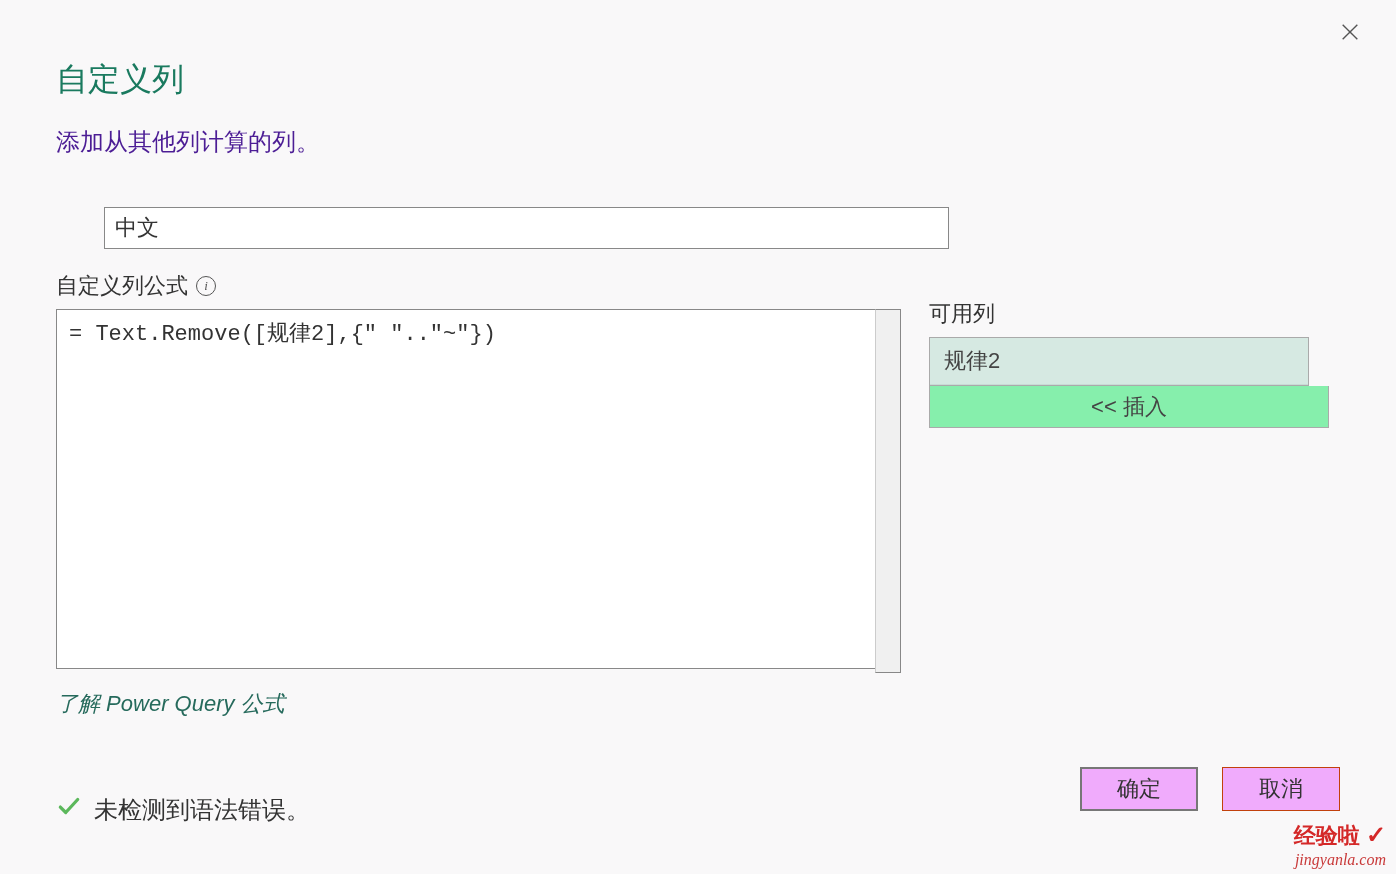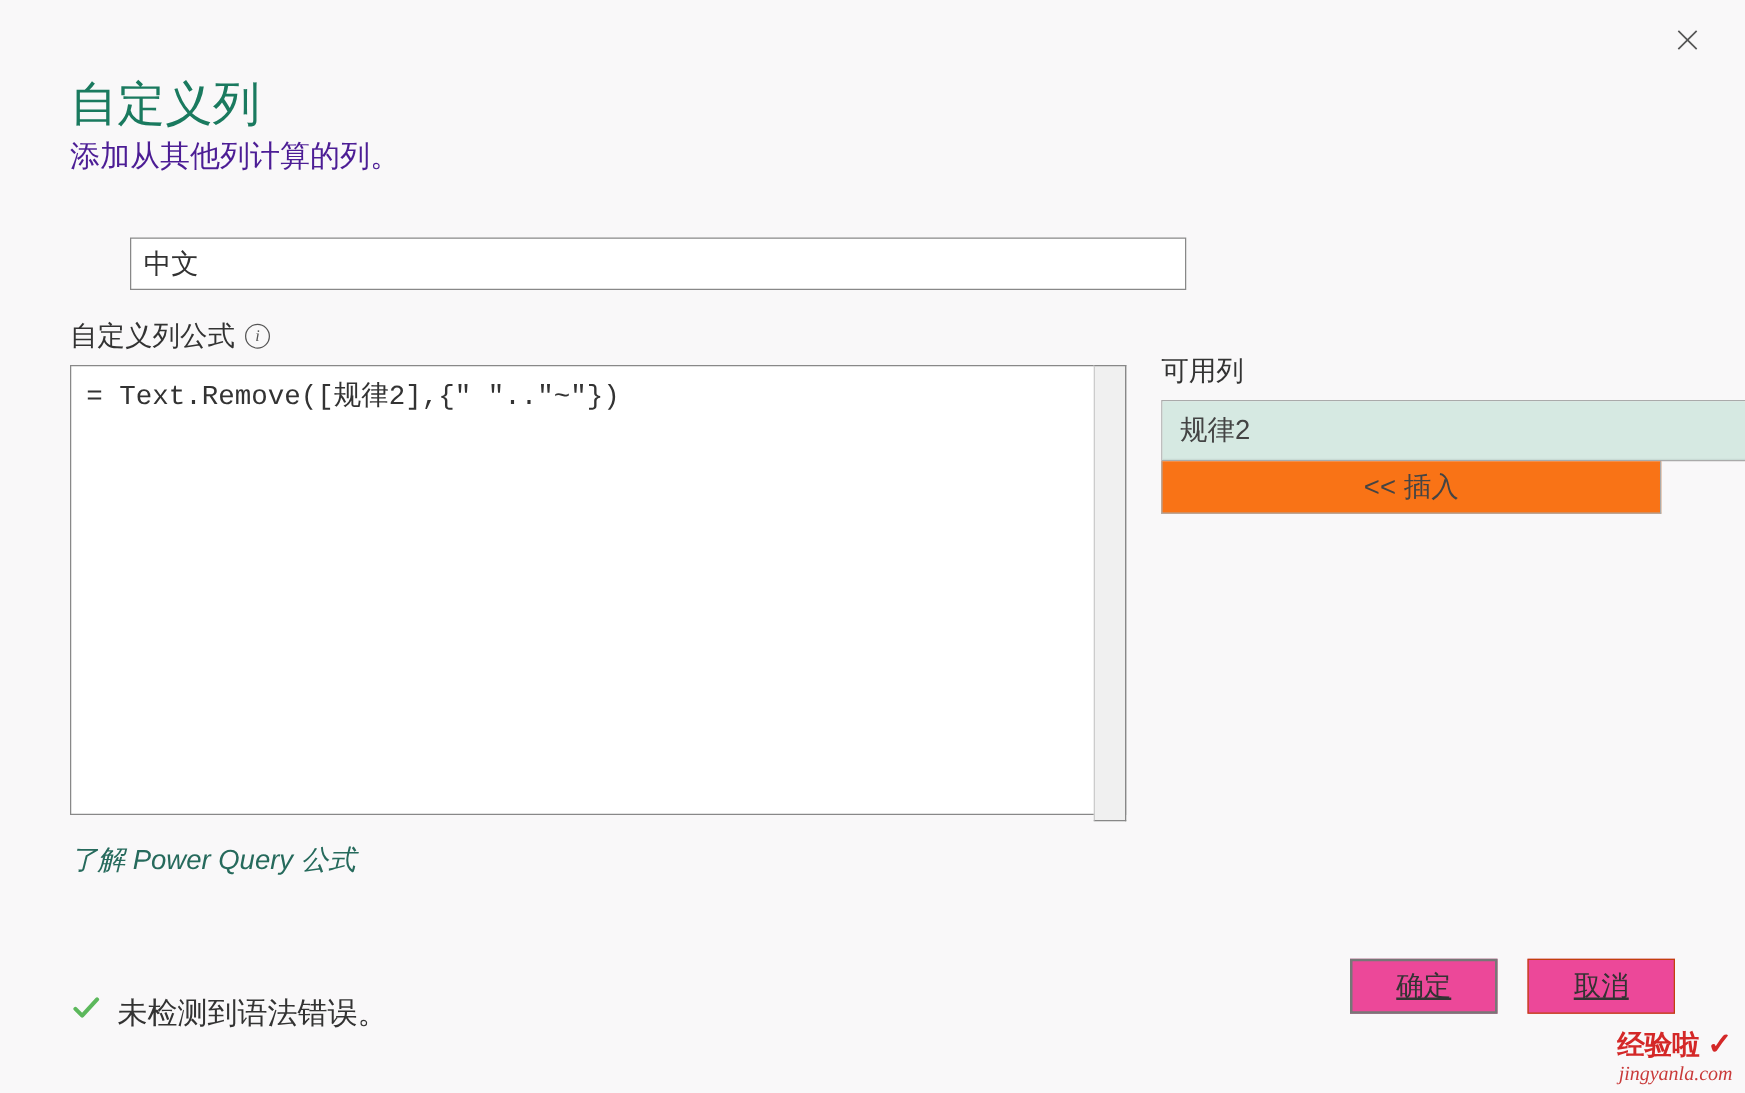--- a/index.html
+++ b/index.html
@@ -29,23 +29,24 @@
       cursor: pointer;
       display: flex;
       align-items: center;
       justify-content: center;
     }
     .close-btn svg {
       width: 22px;
       height: 22px;
     }
     .title {
-      font-size: 38px;
+      font-size: 32px;
       font-weight: 400;
       color: #1a7a5f;
+      margin-bottom: 24px;
     }
     .subtitle {
       font-size: 24px;
       color: #4c1d95;
       margin-bottom: 49px;
     }
     .label {
       font-size: 22px;
       color: #333;
       margin-bottom: 8px;
@@ -120,38 +121,38 @@
     }
     .link {
       color: #266a5c;
       font-size: 22px;
       margin-top: 16px;
       cursor: pointer;
       display: inline-block;
       font-style: italic;
     }
     .columns-list {
-      width: 468px;
+      width: 380px;
       border: 1px solid #aaa;
       background: #fff;
     }
     .column-item {
       padding: 8px 14px;
       font-size: 22px;
       color: #444;
       background: #d6e9e2;
       border-bottom: 1px solid #c9dbd5;
       cursor: pointer;
     }
     .insert-btn {
       width: 400px;
       height: 42px;
       border: 1px solid #aaa;
       border-top: none;
-      background: #f97316;
+      background: #86efac;
       font-size: 22px;
       color: #444;
       display: flex;
       align-items: center;
       justify-content: center;
       cursor: pointer;
     }
     .footer {
       position: absolute;
       bottom: 48px;
@@ -174,27 +175,26 @@
       font-size: 28px;
     }
     .btn-group {
       display: flex;
       gap: 24px;
     }
     .btn {
       width: 118px;
       height: 44px;
       font-size: 22px;
-      background: #ec4899;
+      background: #f0abfc;
       cursor: pointer;
       font-family: inherit;
       display: flex;
       align-items: center;
       justify-content: center;
-      text-decoration: underline;
     }
     .btn-ok {
       border: 2px solid #777;
       color: #333;
     }
     .btn-cancel {
       border: 1px solid #c2410c;
       color: #333;
     }
     .watermark {

